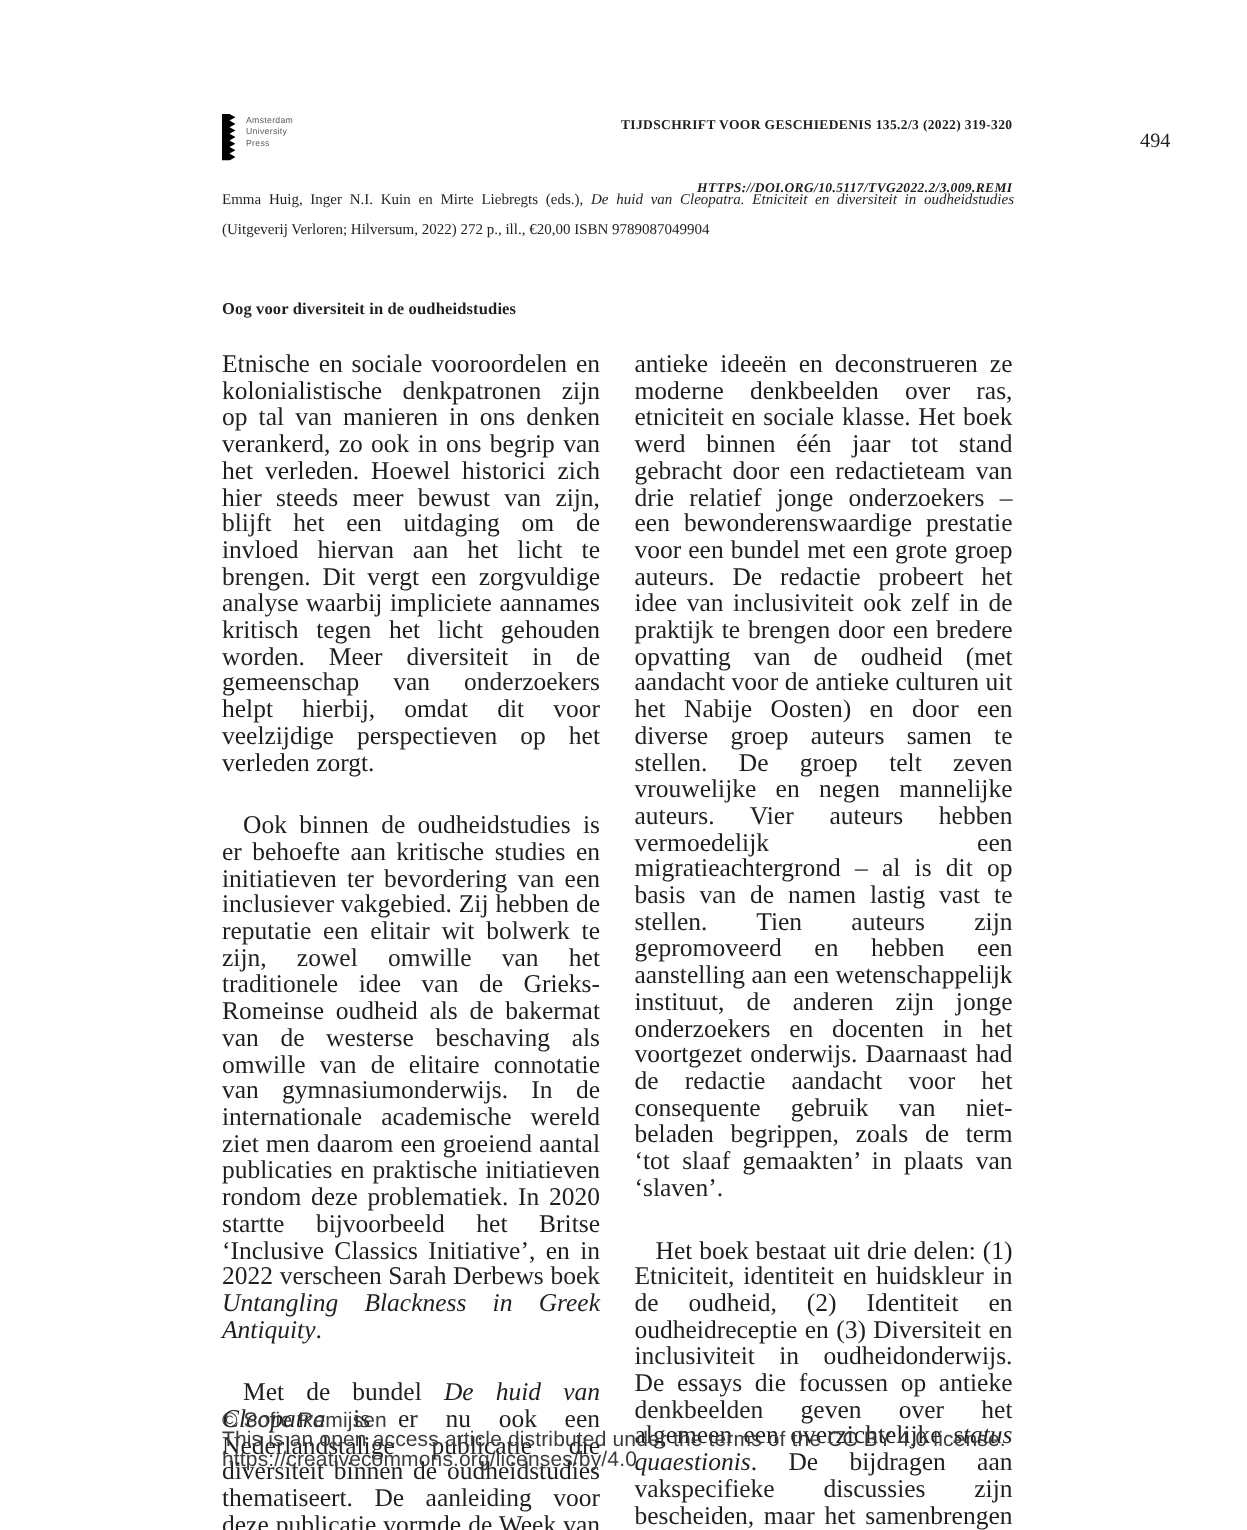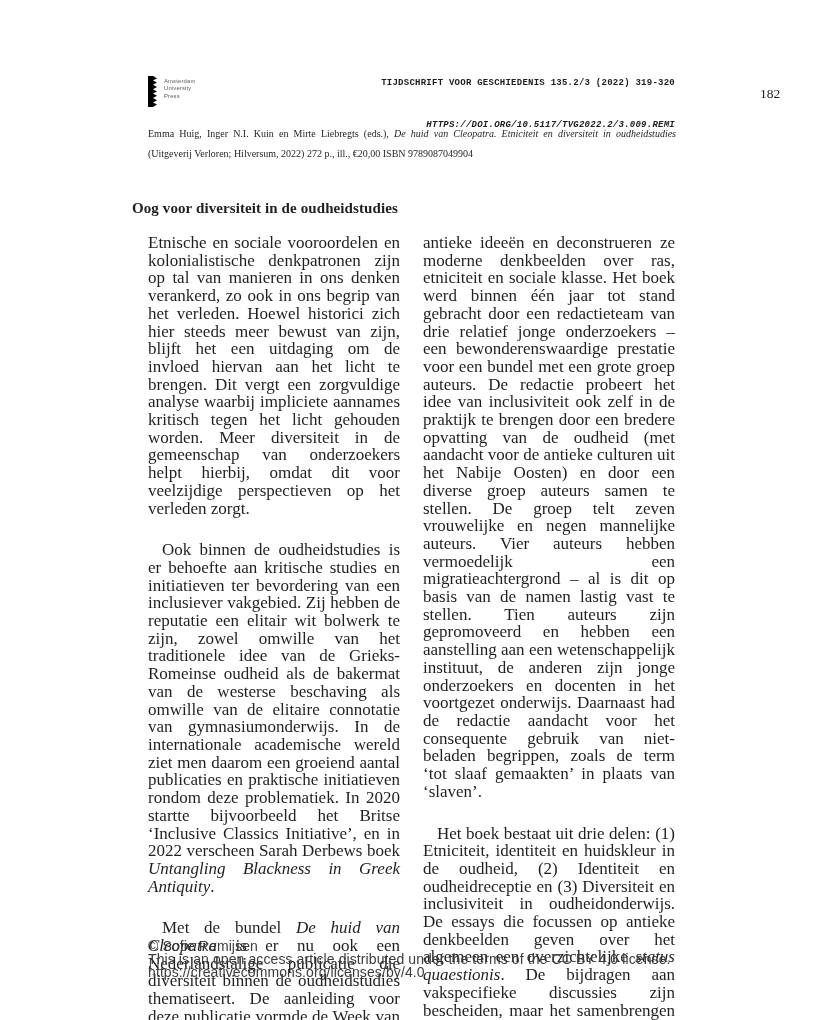--- a/index.html
+++ b/index.html
@@ -18,43 +18,43 @@
   .logo svg { display: block; }
   .logo-text {
     margin-left: 7px; padding-top: 2px;
     font-family: "Liberation Sans", sans-serif;
     font-size: 5.8px; line-height: 7.4px; color: #5a5a58;
     letter-spacing: 0.2px;
   }
   .header-meta {
     position: absolute; right: 156px; top: 76px;
     text-align: right;
-    font-family: Liberation Mono, monospace;
+    font-family: Liberation Serif, serif;
     font-weight: 700; font-size: 9px; letter-spacing: 0.25px;
     color: #1d1d1b; line-height: 14px;
   }
   .header-meta .doi { font-style: italic; margin-top: 28px; }
   .page-number {
     position: absolute; left: 760px; top: 86px;
     font-family: "Liberation Serif", serif;
     font-size: 13.5px; color: #1f1f1e;
   }
 
   
   .citation {
     position: absolute; left: 148px; top: 124px; width: 528px;
     font-size: 10px; line-height: 20.4px;
     text-align: justify;
   }
   .citation i { font-style: italic; }
 
   
   .heading {
-    position: absolute; left: 132px; top: 200px; width: 528px;
-    font-size: 15px; font-weight: 700;
+    position: absolute; left: 148px; top: 200px; width: 528px;
+    font-size: 11px; font-weight: 700;
     letter-spacing: 0.1px;
   }
 
   
   .columns {
     position: absolute; left: 148px; top: 234px; width: 527px;
     display: flex; gap: 23px;
   }
   .col { width: 252px; }
   .para {
@@ -87,21 +87,21 @@
       <div>University</div>
       <div>Press</div>
     </div>
   </div>
 
   <div class="header-meta">
     <div>TIJDSCHRIFT VOOR GESCHIEDENIS 135.2/3 (2022) 319-320</div>
     <div class="doi">HTTPS://DOI.ORG/10.5117/TVG2022.2/3.009.REMI</div>
   </div>
 
-  <div class="page-number">182</div>
+  <div class="page-number">494</div>
 
   <div class="citation"><span>Emma Huig, Inger N.I. Kuin en Mirte Liebregts (eds.), </span><i>De huid van Cleopatra. Etniciteit en diversiteit in oudheidstudies</i><span> (Uitgeverij Verloren; Hilversum, 2022) 272 p., ill., €20,00 ISBN 9789087049904</span></div>
 
   <h1 class="heading">Oog voor diversiteit in de oudheidstudies</h1>
 
   <div class="columns">
       <div class="col">
         <p class="para"><span>Etnische en sociale vooroordelen en kolonialistische denkpatronen zijn op tal van manieren in ons denken verankerd, zo ook in ons begrip van het verleden. Hoewel historici zich hier steeds meer bewust van zijn, blijft het een uitdaging om de invloed hiervan aan het licht te brengen. Dit vergt een zorgvuldige analyse waarbij impliciete aannames kritisch tegen het licht gehouden worden. Meer diversiteit in de gemeenschap van onderzoekers helpt hierbij, omdat dit voor veelzijdige perspectieven op het verleden zorgt.</span></p>
         <p class="para indent"><span>Ook binnen de oudheidstudies is er behoefte aan kritische studies en initiatieven ter bevordering van een inclusiever vakgebied. Zij hebben de reputatie een elitair wit bolwerk te zijn, zowel omwille van het traditionele idee van de Grieks-Romeinse oudheid als de bakermat van de westerse beschaving als omwille van de elitaire connotatie van gymnasiumonderwijs. In de internationale academische wereld ziet men daarom een groeiend aantal publicaties en praktische initiatieven rondom deze problematiek. In 2020 startte bijvoorbeeld het Britse ‘Inclusive Classics Initiative’, en in 2022 verscheen Sarah Derbews boek </span><i>Untangling Blackness in Greek Antiquity</i><span>.</span></p>
         <p class="para indent"><span>Met de bundel </span><i>De huid van Cleopatra</i><span> is er nu ook een Nederlandstalige publicatie die diversiteit binnen de oudheidstudies thematiseert. De aanleiding voor deze publicatie vormde de Week van de Klassieken van 2021 met als thema ‘De inclusieve oudheid’. De titel van deze themaweek vat het onderwerp van de bundel eigenlijk beter samen dan haar uiteindelijke titel, want huidskleur is slechts één aspect dat aan de orde komt. In zestien hoofdstukken analyseren de auteurs</span></p>

